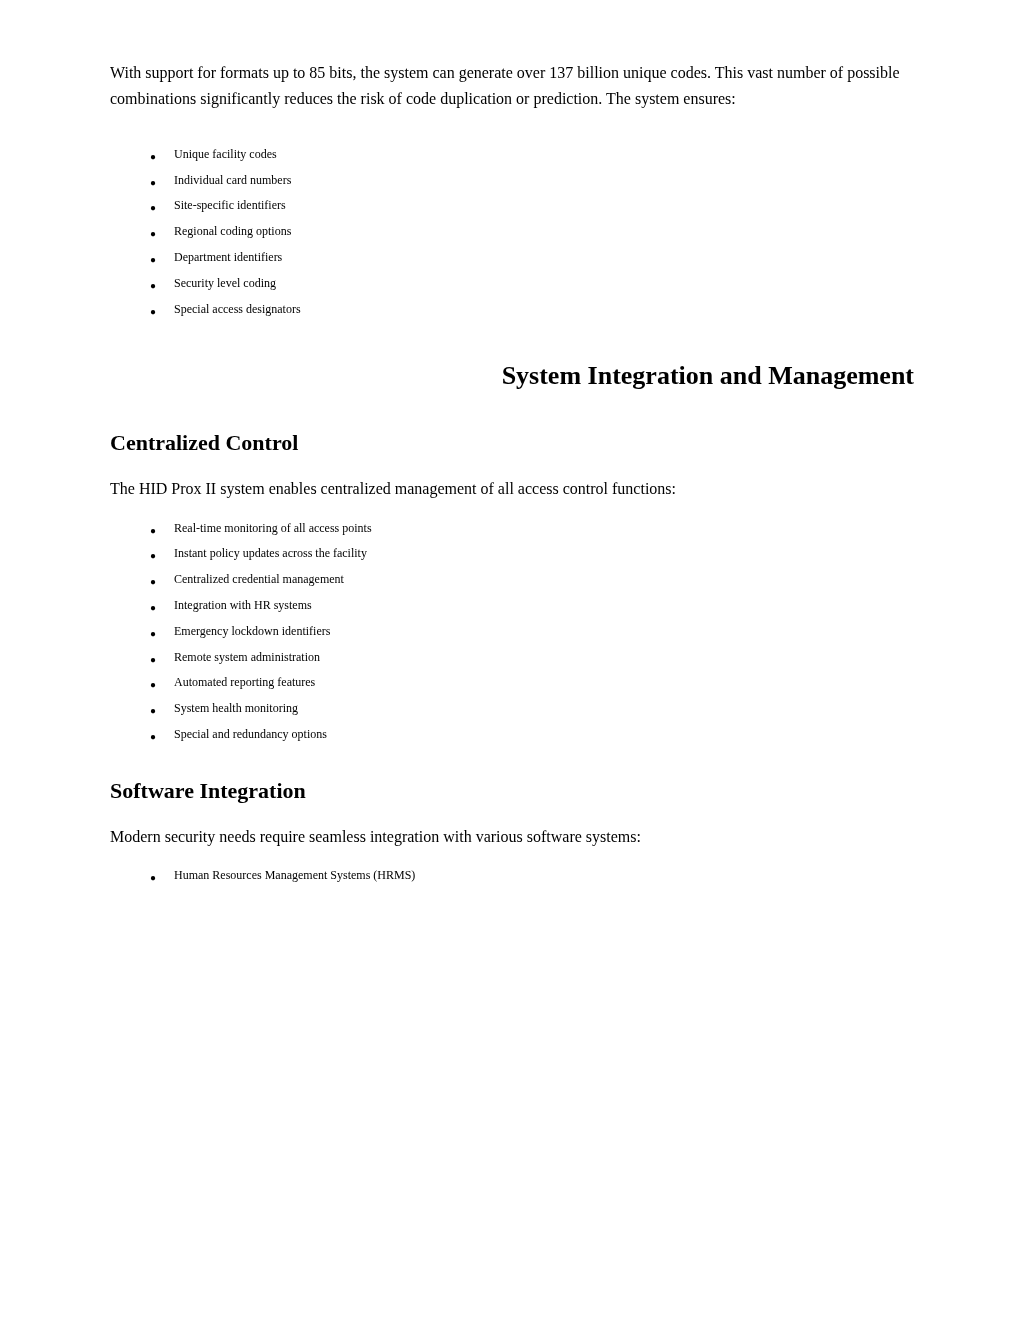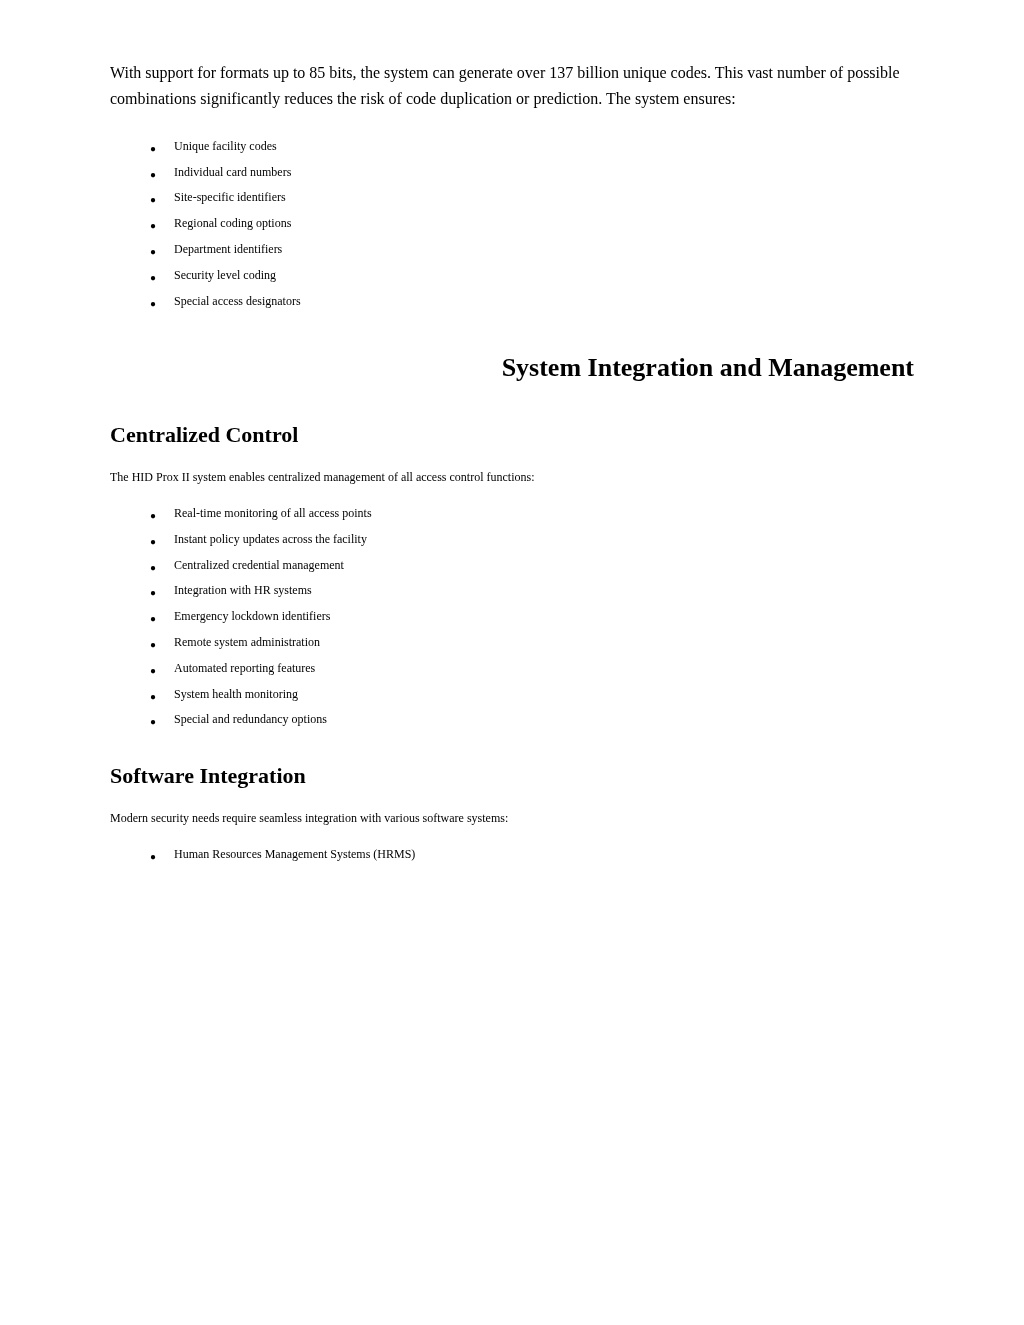--- a/index.html
+++ b/index.html
@@ -17,21 +17,21 @@
       width: 1024px;
       min-height: 1325px;
     }
 
     .page-container {
       padding: 60px 110px 60px 110px;
       max-width: 1024px;
     }
 
     .intro-paragraph {
-      margin-bottom: 24px;
+      margin-bottom: 32px;
       font-size: 16px;
       line-height: 1.65;
       color: #000;
     }
 
     .bullet-list {
       list-style: none;
       margin: 0 0 24px 40px;
       padding: 0;
     }
@@ -67,21 +67,21 @@
     .sub-heading {
       font-size: 22px;
       font-weight: bold;
       margin-top: 28px;
       margin-bottom: 16px;
       color: #000;
       font-family: Georgia, serif;
     }
 
     .body-paragraph {
-      font-size: 12px;
+      font-size: 16px;
       line-height: 1.65;
       margin-bottom: 16px;
       color: #000;
     }
   </style>
 </head>
 <body>
 
 <div class="page-container">
 

